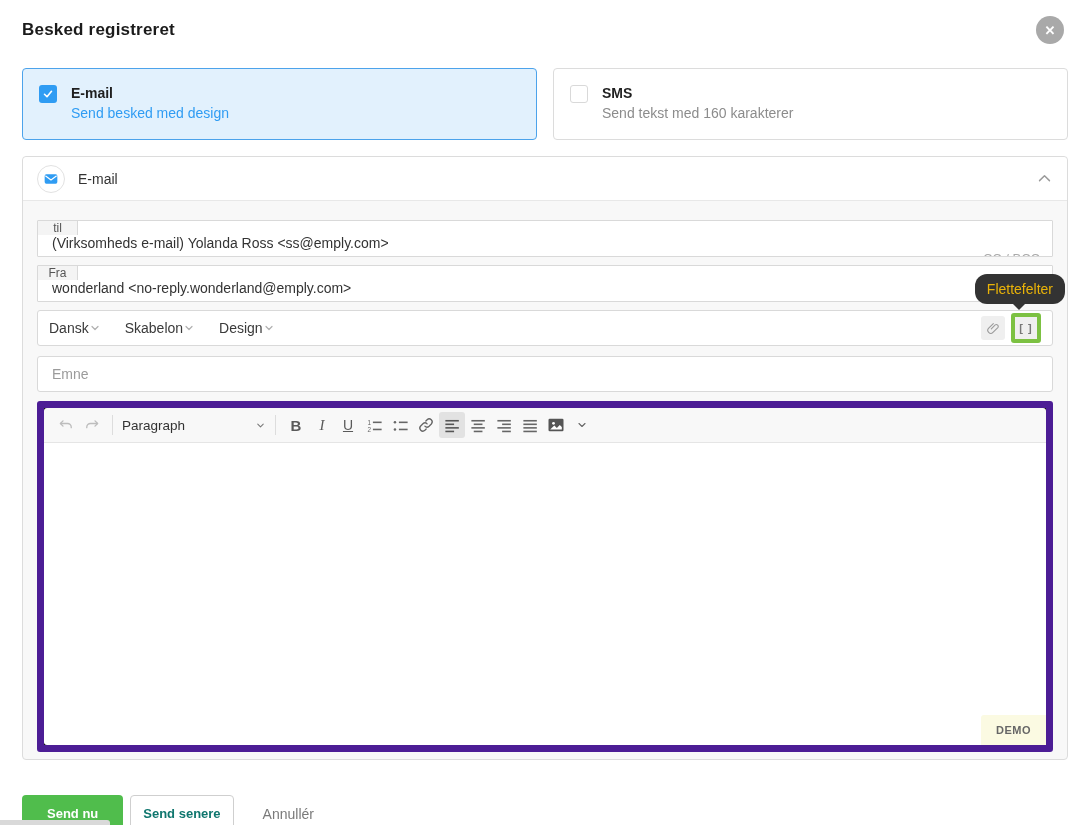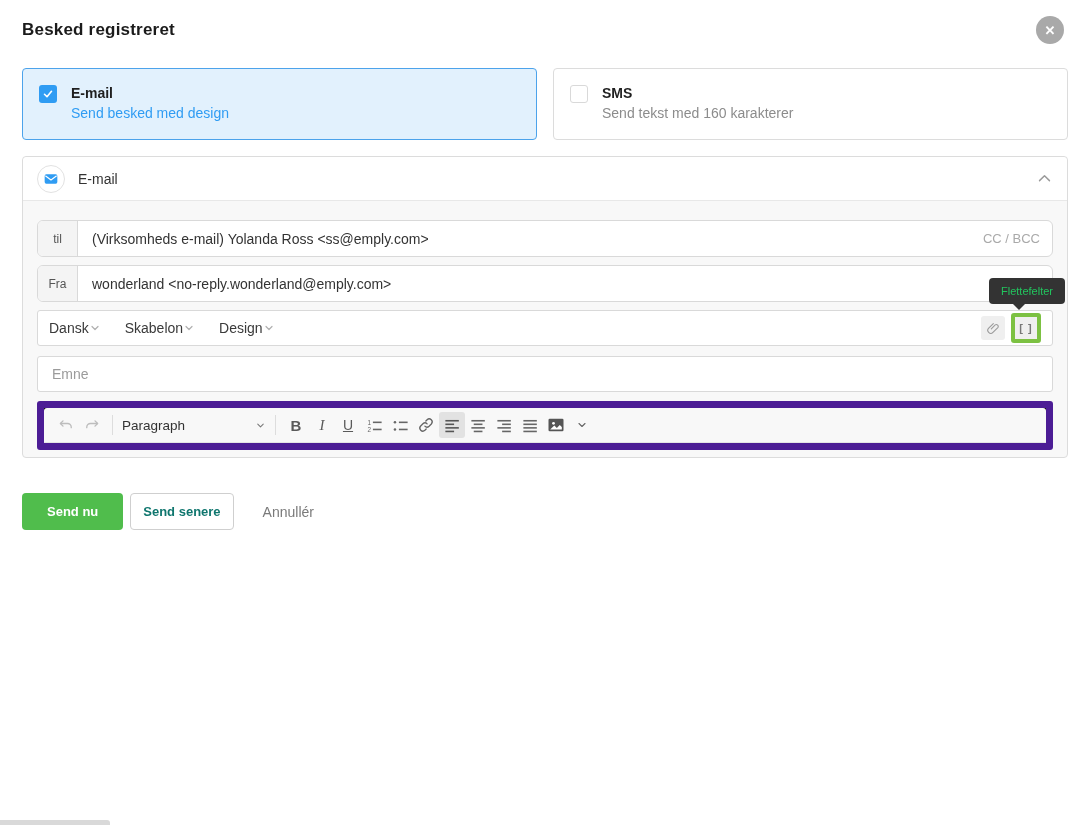--- a/index.html
+++ b/index.html
@@ -33,40 +33,40 @@
   .panel { margin-top:16px; border:1px solid #dcdcdc; border-radius:4px; background:#f8f8f8; }
   .panel-header { height:44px; background:#fff; border-radius:4px 4px 0 0; border-bottom:1px solid #e8e8e8;
     display:flex; align-items:center; padding:0 14px; }
   .env-circle { width:28px; height:28px; border-radius:50%; border:1px solid #e2e2e2; background:#fff;
     display:flex; align-items:center; justify-content:center; }
   .panel-header-label { margin-left:13px; font-size:14px; color:#333; }
   .collapse-btn { margin-left:auto; cursor:pointer; display:flex; align-items:center; }
   .panel-body { padding:19px 14px 7px; }
 
   
-  .field-row { height:37px; background:#fff; border:1px solid #d9d9d9; border-radius:6px;
-    display:flex; align-items:stretch; margin-bottom:8px; overflow:hidden; }
+  .field-row { height:37px; background:#fff; border:1px solid #d9d9d9; border-radius:1px;
+    display:flex; align-items:stretch; margin-bottom:8px; overflow:hidden;flex-direction:column; }
   .field-label { width:40px; flex:none; background:#f4f4f4; border-right:1px solid #d9d9d9;
     display:flex; align-items:center; justify-content:center; font-size:12px; color:#555; }
   .field-value { display:flex; align-items:center; padding-left:14px; font-size:14px; color:#333; white-space:nowrap; }
   .ccbcc { margin-left:auto; display:flex; align-items:center; padding-right:12px; font-size:13px; color:#a9a9a9; cursor:pointer; }
 
   
   .options-row { position:relative; height:36px; background:#fff; border:1px solid #d9d9d9; border-radius:3px;
     display:flex; align-items:center; padding:0 11px; margin-bottom:10px; }
   .dropdown { display:flex; align-items:center; font-size:14px; color:#3a3a3a; margin-right:24px; cursor:pointer; }
   .row-tools { margin-left:auto; display:flex; align-items:center; gap:6px; }
   .tool-btn { width:24px; height:24px; border-radius:3px; background:#efefef; display:flex;
     align-items:center; justify-content:center; cursor:pointer; }
   .merge-wrap { position:relative; }
   .merge-btn { width:30px; height:30px; border:4px solid var(--highlight-green,#7cc142); border-radius:3px;
     background:#efefef; display:flex; align-items:center; justify-content:center;
     font-size:11px; font-weight:bold; color:#777; letter-spacing:1px; cursor:pointer; }
   .tooltip { position:absolute; bottom:calc(100% + 9px); right:-24px; background:var(--tooltip-bg,#333);
-    color:#22c55e; font-size:11px; padding:7px 12px; border-radius:4px; white-space:nowrap; z-index:5; }
+    color:#eab308; font-size:14px; padding:7px 12px; border-radius:12px; white-space:nowrap; z-index:5; }
   .tooltip:after { content:""; position:absolute; top:100%; right:40px; border:6px solid transparent;
     border-top-color:var(--tooltip-bg,#333); }
 
   
   .subject-input { width:100%; height:36px; background:#fff; border:1px solid #d9d9d9; border-radius:3px;
     padding:0 14px; font-size:14px; color:#333; margin-bottom:9px; outline:none; font-family:"Liberation Sans", sans-serif; }
   .subject-input::placeholder { color:#9b9b9b; }
 
   
   .editor { background:#000000; border:7px solid #4c1d95; border-radius:3px; }
@@ -317,20 +317,23 @@
               </span>
             </span>
             <span class="tb-btn">
               <span>
                 <svg width="12" height="12" viewBox="0 0 24 24">
                     <path d="M6 9l6 6 6-6" stroke="#666" stroke-width="2.2" fill="none" stroke-linecap="round" stroke-linejoin="round"></path>
                   </svg>
               </span>
             </span>
           </div>
+          <div class="editor-content">
+            <span class="demo-badge">DEMO</span>
+          </div>
         </div>
       </div>
     </div>
 
     <div class="footer">
       <div class="btn btn-send">Send nu</div>
       <div class="btn btn-later">Send senere</div>
       <div class="link-cancel">Annullér</div>
     </div>
   </div>

